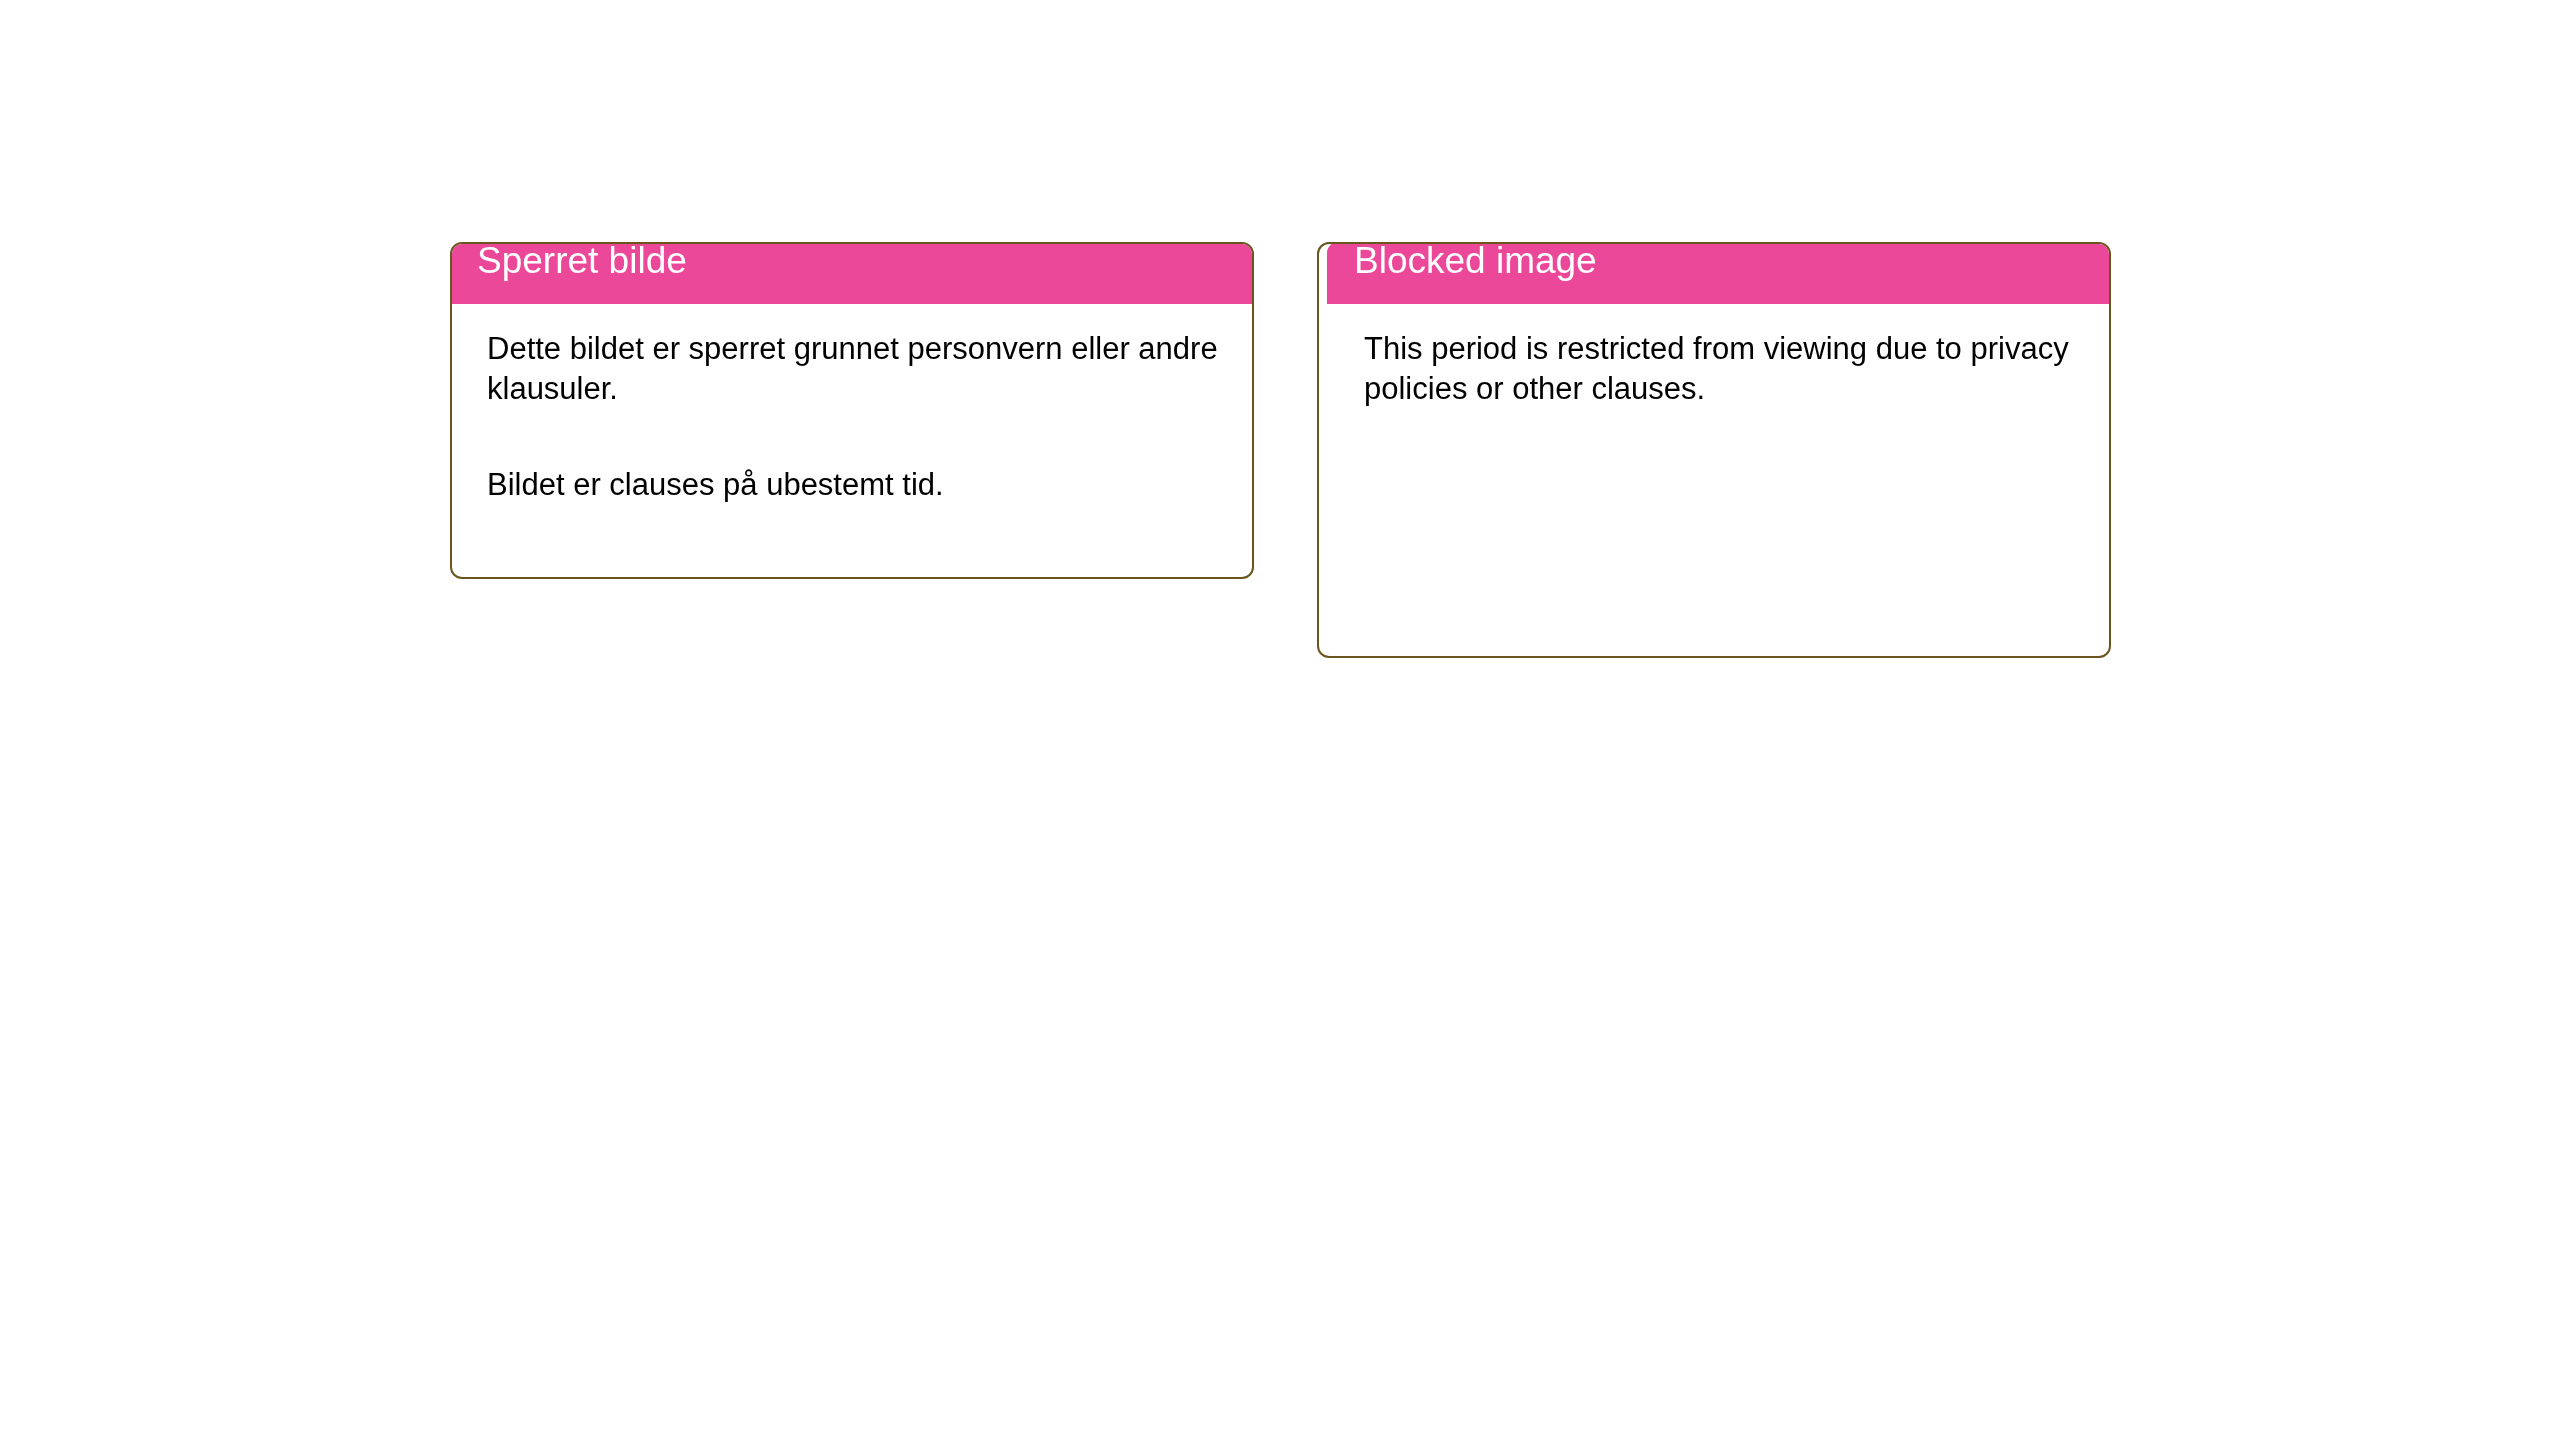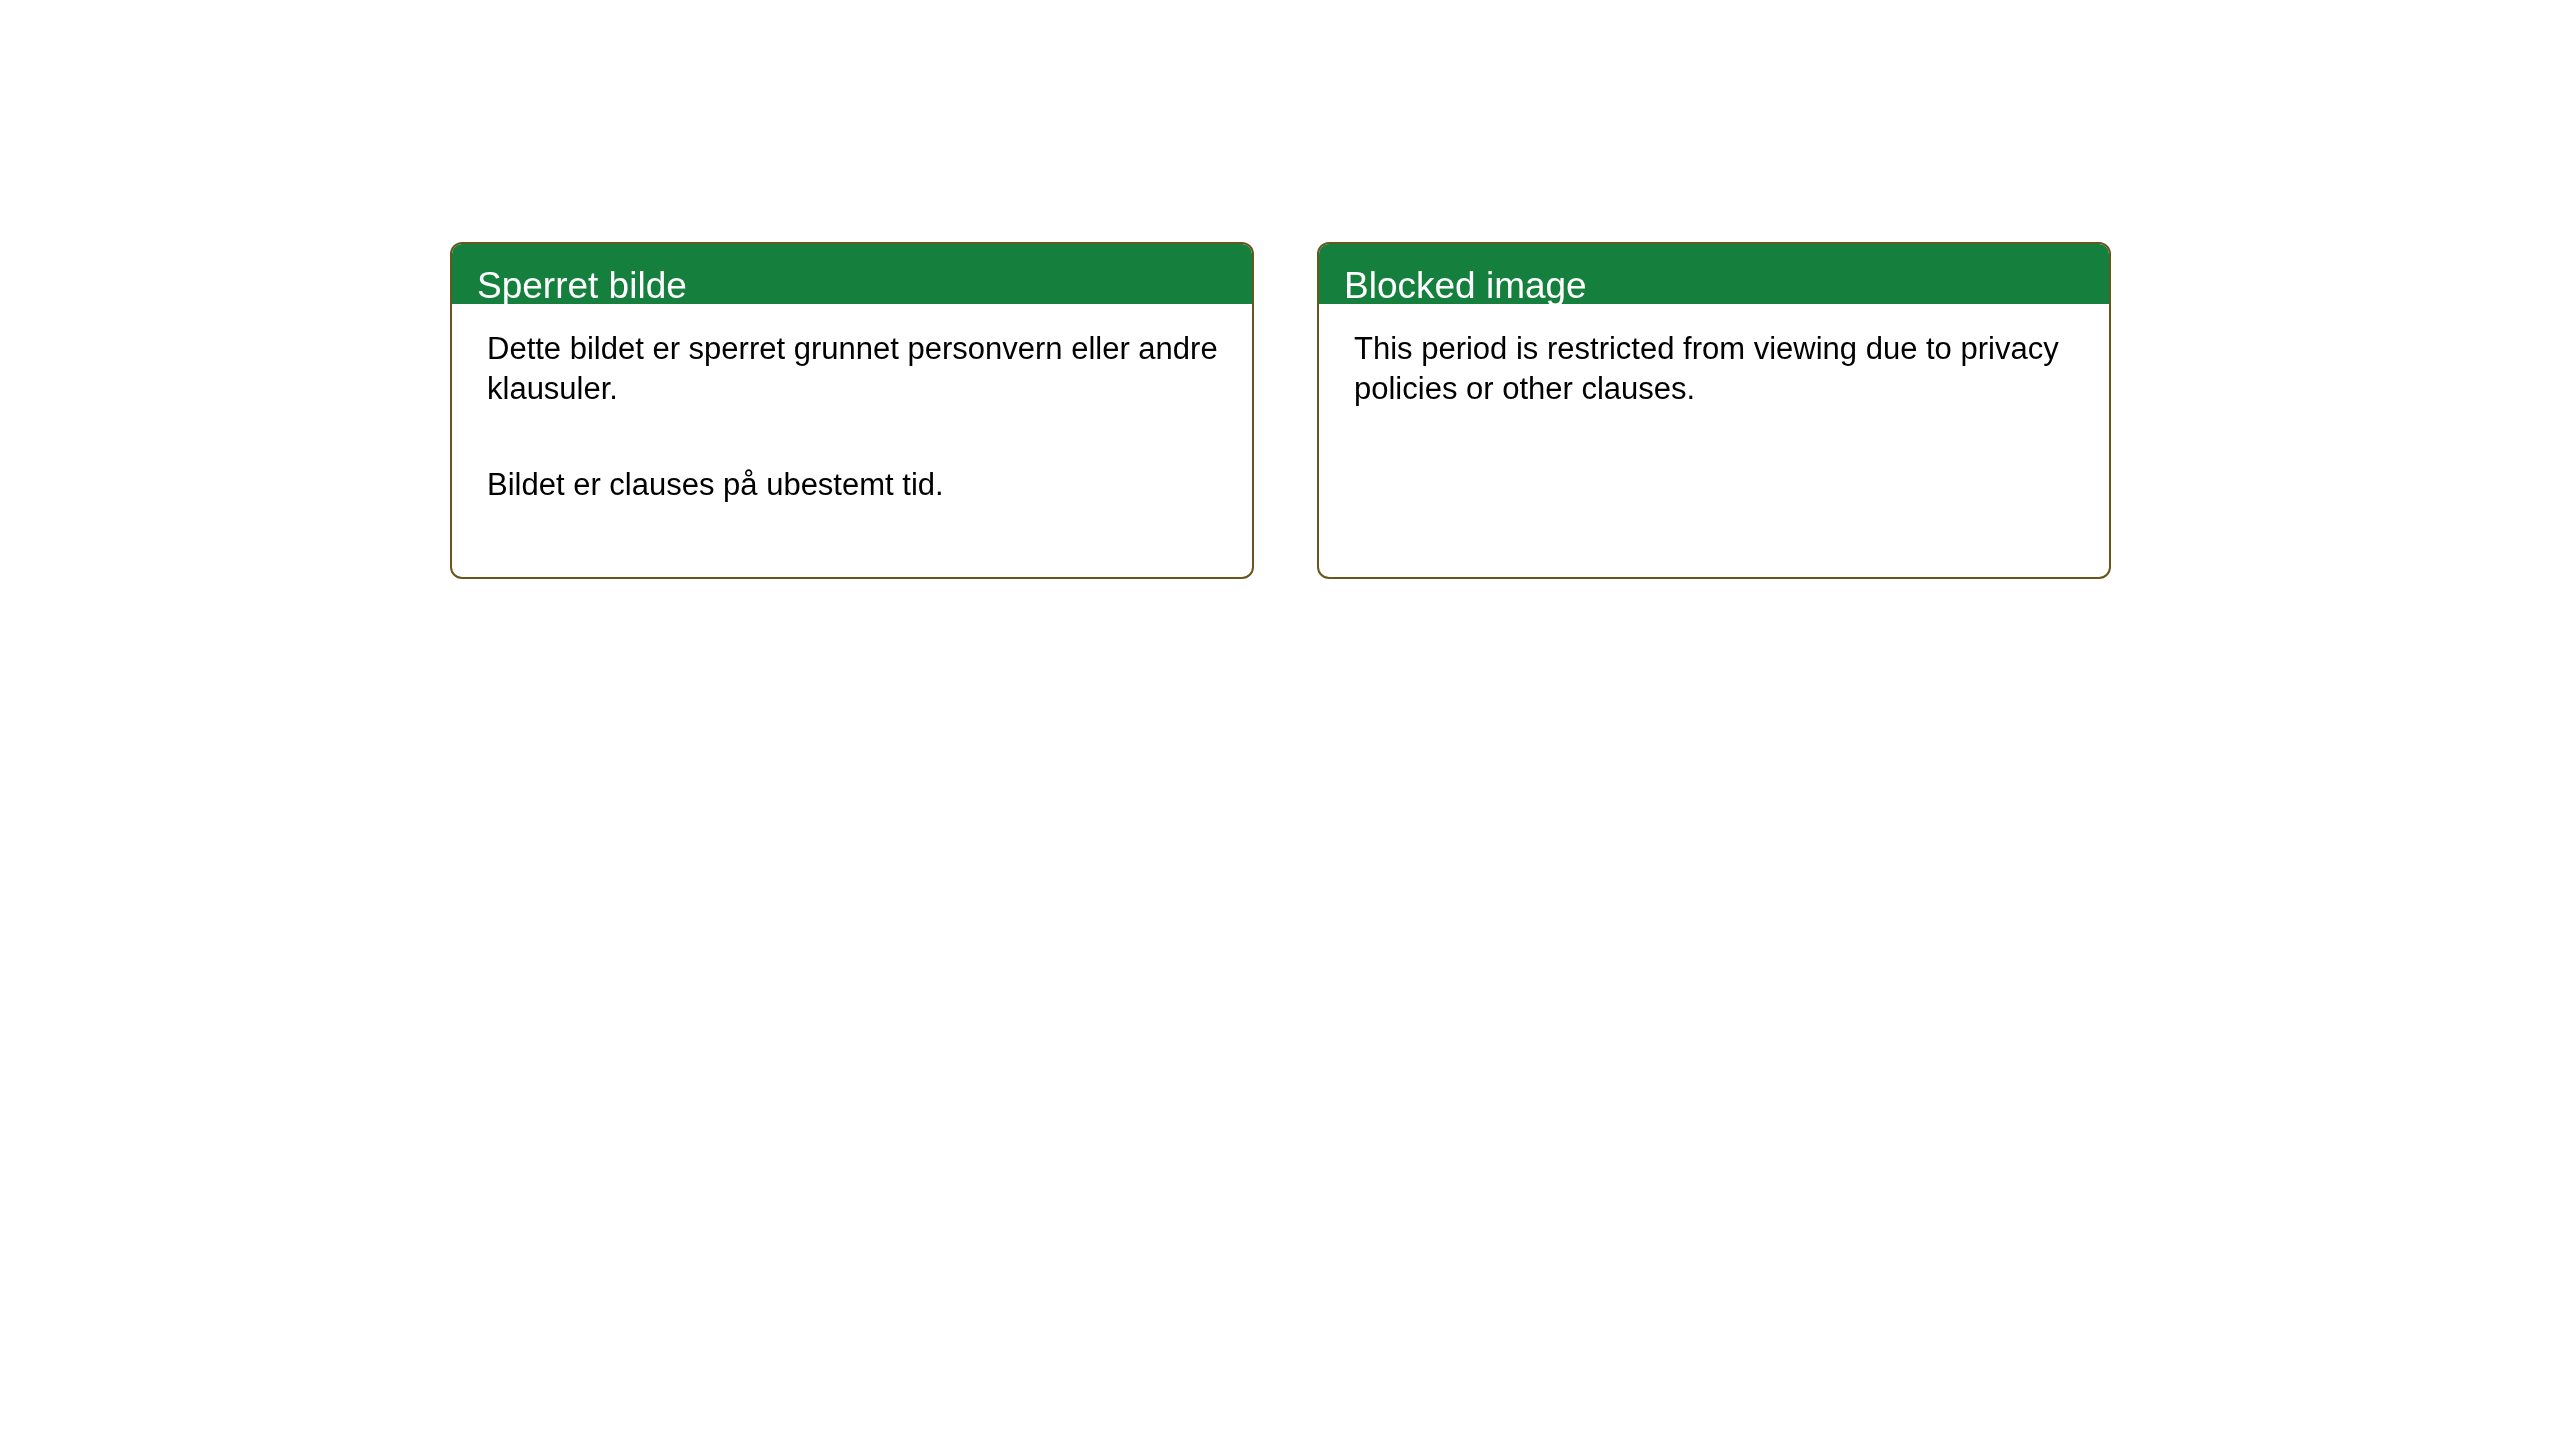--- a/index.html
+++ b/index.html
@@ -34,32 +34,33 @@
     left: 450px;
     top: 242px;
     width: 804px;
     height: 337px;
   }
 
   .notice-card.right {
     left: 1317px;
     top: 242px;
     width: 794px;
-    height: 337px;
+    height: 416px;
+    padding-left: 10px;
   }
 
   .card-header {
     box-sizing: border-box;
     height: 62px;
-    background: #15803d;
+    background: #ec4899;
     margin: -2px -2px 0 -2px;
     border-top-left-radius: 11px;
     border-top-right-radius: 11px;
     display: flex;
-    align-items: flex-end;
+    align-items: flex-start;
     padding: 0 0 0 27px;
   }
 
   .card-title {
     color: #ffffff;
     font-size: 37px;
     font-weight: 400;
     line-height: 1.0;
     letter-spacing: 0px;
     white-space: nowrap;

